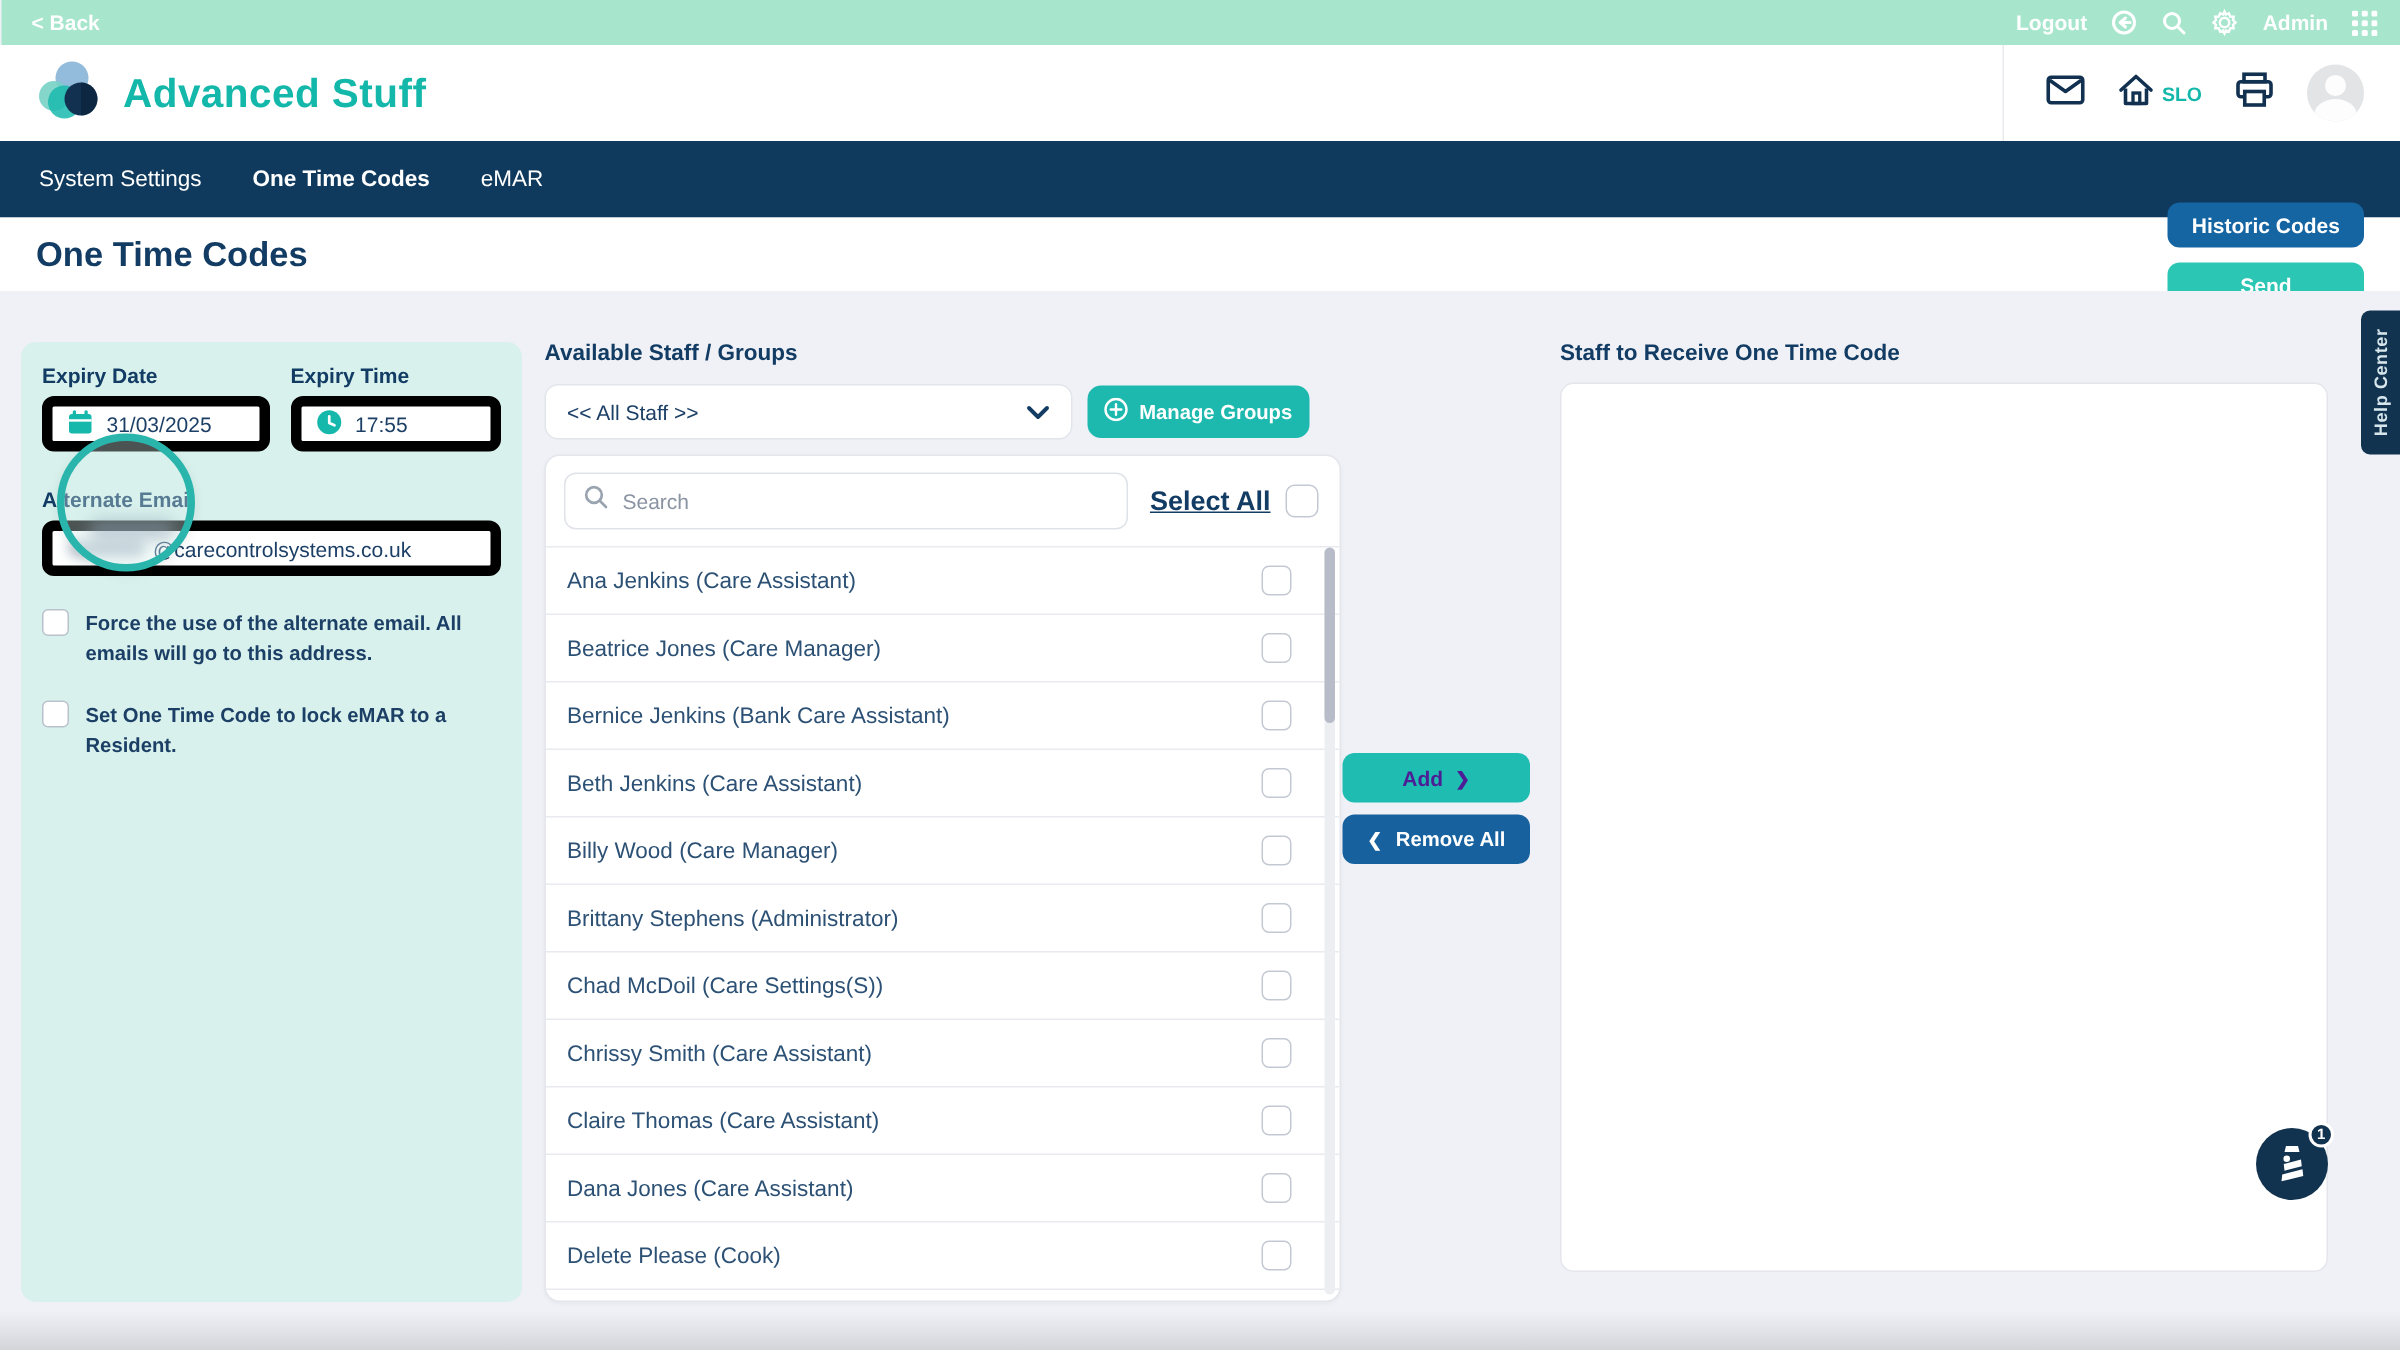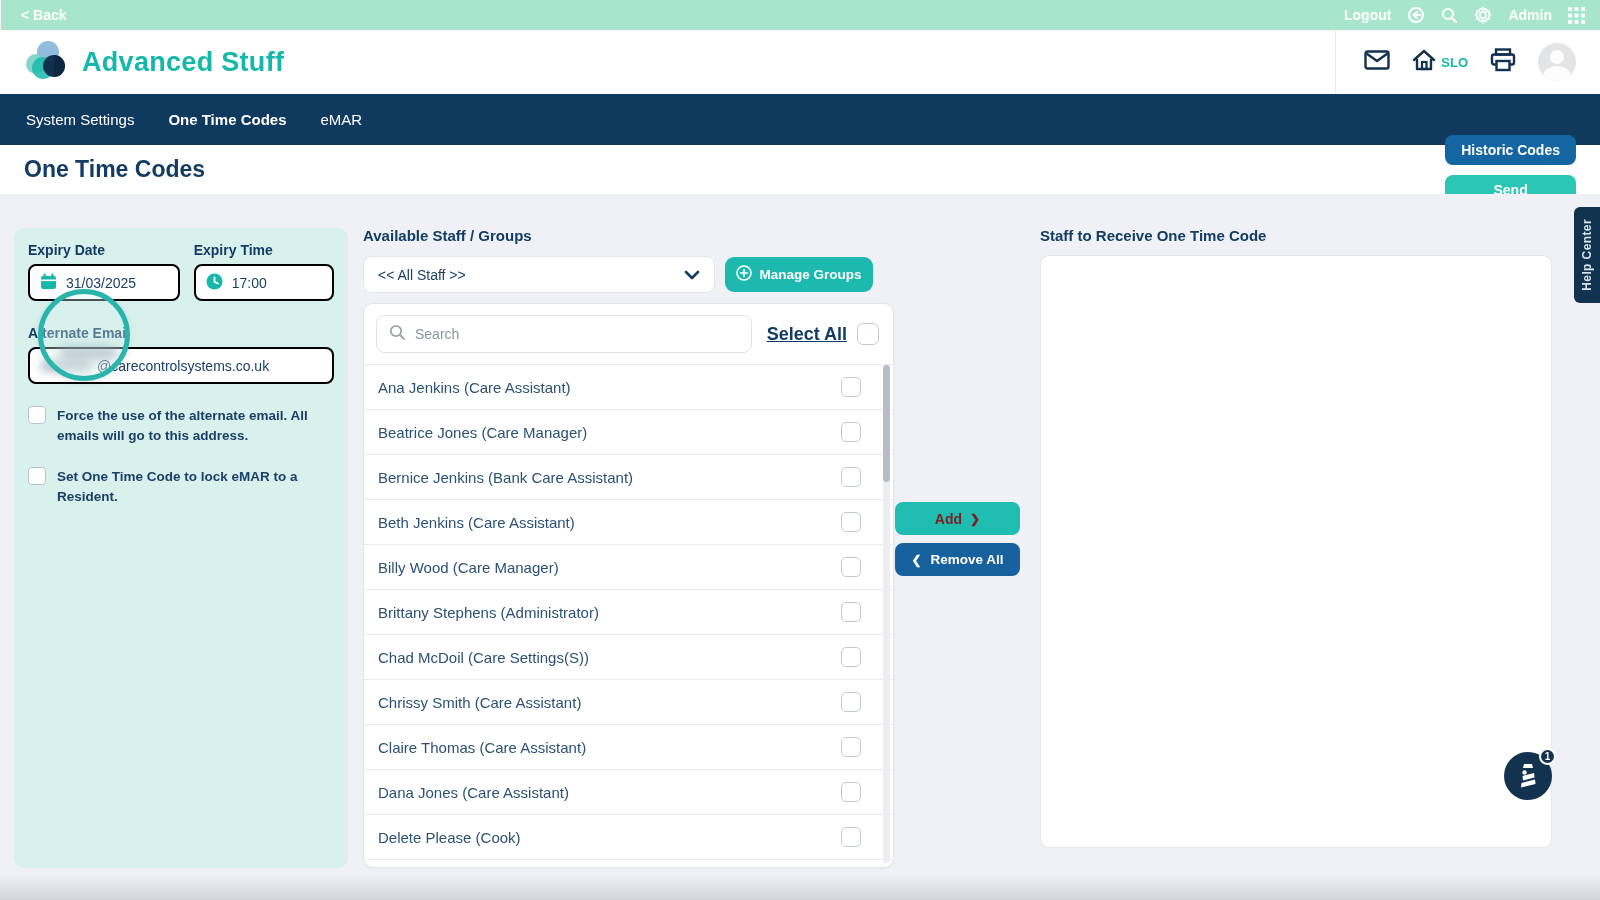--- a/index.html
+++ b/index.html
@@ -44,21 +44,21 @@
   .btn-teal { background:#2cc6b4; }
 
   
   .content { position:absolute; top:194px; left:0; width:1600px; height:706px; background:#eff1f6; }
 
   
   .left-panel { position:absolute; left:14px; top:34px; width:334px; height:640px; background:#d9f1ed; border-radius:10px; padding:14px; }
   .field-row { display:flex; gap:14px; }
   .field { width:160px; }
   .field-label { color:#123c63; font-size:14px; font-weight:bold; margin-bottom:6px; }
-  .input-box { background:#fff; border:2px solid #000000; border-radius:8px; height:37px; display:flex; align-items:center; gap:9px; padding:0 10px; color:#1c3f66; font-size:14px; }
+  .input-box { background:#fff; border:7px solid #000000; border-radius:8px; height:37px; display:flex; align-items:center; gap:9px; padding:0 10px; color:#1c3f66; font-size:14px; }
   .email-field { margin-top:24px; position:relative; }
   .email-input { height:37px; }
   .blur-blob { width:52px; height:12px; border-radius:6px; background:#8fa3b4; opacity:.55; filter:blur(4px); }
   .blur-circle { position:absolute; left:10px; top:-36px; width:92px; height:92px; border-radius:50%;
                  border:5px solid #2ab5ac; background:rgba(217,241,237,.35); box-shadow:0 2px 8px rgba(0,0,0,.08);
                  overflow:hidden; pointer-events:none; }
   .blur-circle .frag { position:absolute; left:16px; top:52px; width:58px; height:14px; border-radius:7px; background:#8fa3b4; opacity:.5; filter:blur(5px); }
   .check-row { display:flex; gap:11px; margin-top:22px; align-items:flex-start; }
   .checkbox { width:18px; height:18px; min-width:18px; background:#fff; border:1px solid #b9c2cc; border-radius:4px; cursor:pointer; }
   .check-label { color:#1c3f66; font-size:13.5px; font-weight:bold; line-height:1.45; }
@@ -81,21 +81,21 @@
   .checkbox-lg { width:22px; height:22px; background:#fff; border:1px solid #c3c9d2; border-radius:6px; cursor:pointer; }
   .staff-list { position:absolute; top:60px; left:0; right:0; bottom:0; border-top:1px solid #e9eaef; overflow:hidden; }
   .staff-row { height:45px; display:flex; align-items:center; justify-content:space-between; padding:0 32px 0 14px; border-bottom:1px solid #e9eaef; }
   .staff-name { color:#2c5175; font-size:15px; }
   .checkbox-md { width:20px; height:20px; background:#fff; border:1px solid #c3c9d2; border-radius:5px; cursor:pointer; }
   .scrollbar-track { position:absolute; top:61px; right:3px; width:7px; bottom:4px; background:#eceef2; border-radius:4px; }
   .scrollbar-thumb { position:absolute; top:0; left:0; width:7px; height:117px; background:#b7bcc8; border-radius:4px; cursor:pointer; }
 
   
   .btn-add { position:absolute; left:895px; top:308px; width:125px; height:33px; background:#1fbcb2; border:none; border-radius:8px;
-             color:#7f1d1d; font-weight:bold; font-size:14px; display:flex; align-items:center; justify-content:center; gap:8px; cursor:pointer;
+             color:#4c1d95; font-weight:bold; font-size:14px; display:flex; align-items:center; justify-content:center; gap:8px; cursor:pointer;
              font-family:"Liberation Sans", sans-serif; }
   .btn-removeall { position:absolute; left:895px; top:349px; width:125px; height:33px; background:#17629e; border:none; border-radius:8px;
              color:#fff; font-weight:bold; font-size:13.5px; display:flex; align-items:center; justify-content:center; gap:9px; cursor:pointer;
              font-family:"Liberation Sans", sans-serif; }
   .chev { font-size:12px; font-weight:bold; }
 
   
   .receive-box { position:absolute; left:1040px; top:61px; width:512px; height:593px; background:#fff; border:1px solid #e4e6ec; border-radius:9px; }
 
   
@@ -235,21 +235,21 @@
       </div>
       <div class="field" style="width:148px;">
         <div class="field-label">Expiry Time</div>
         <div class="input-box">
           <span>
             <svg width="17" height="17" viewBox="0 0 17 17">
                 <circle cx="8.5" cy="8.5" r="8" fill="#17b8ac"></circle>
                 <path d="M8.5 4.5 L8.5 9 L12 10.5" fill="none" stroke="#fff" stroke-width="1.8" stroke-linecap="round" stroke-linejoin="round"></path>
               </svg>
           </span>
-          <span>17:00</span>
+          <span>17:55</span>
         </div>
       </div>
     </div>
 
     <div class="email-field">
       <div class="field-label">Alternate Email</div>
       <div class="input-box email-input">
         <span class="blur-blob"></span>
         <span style="margin-left:-4px;">@carecontrolsystems.co.uk</span>
       </div>

